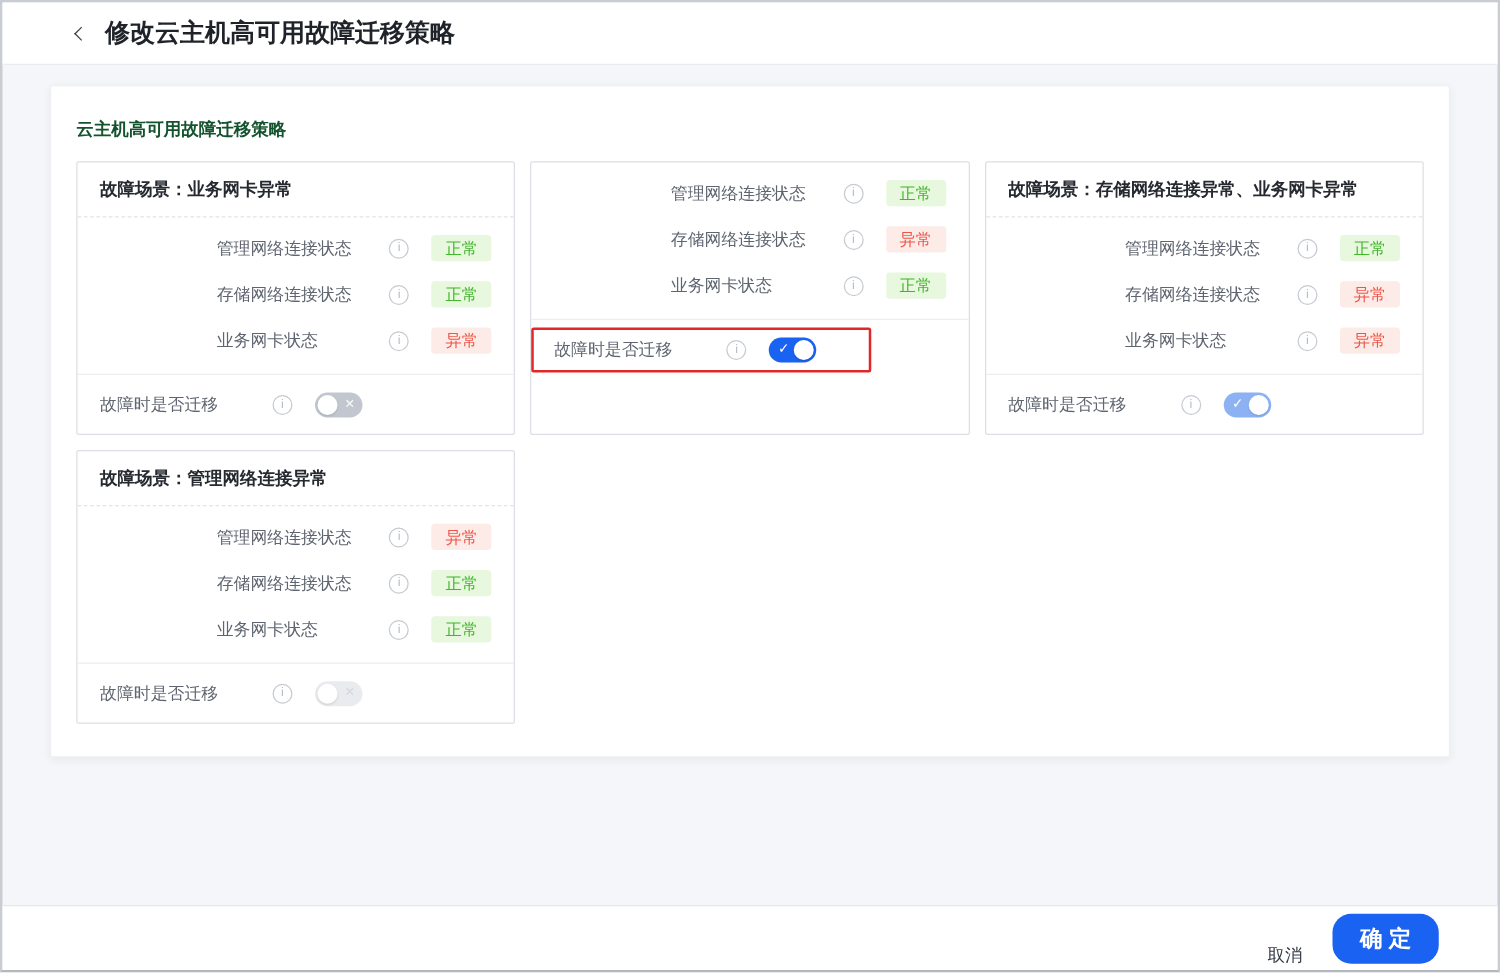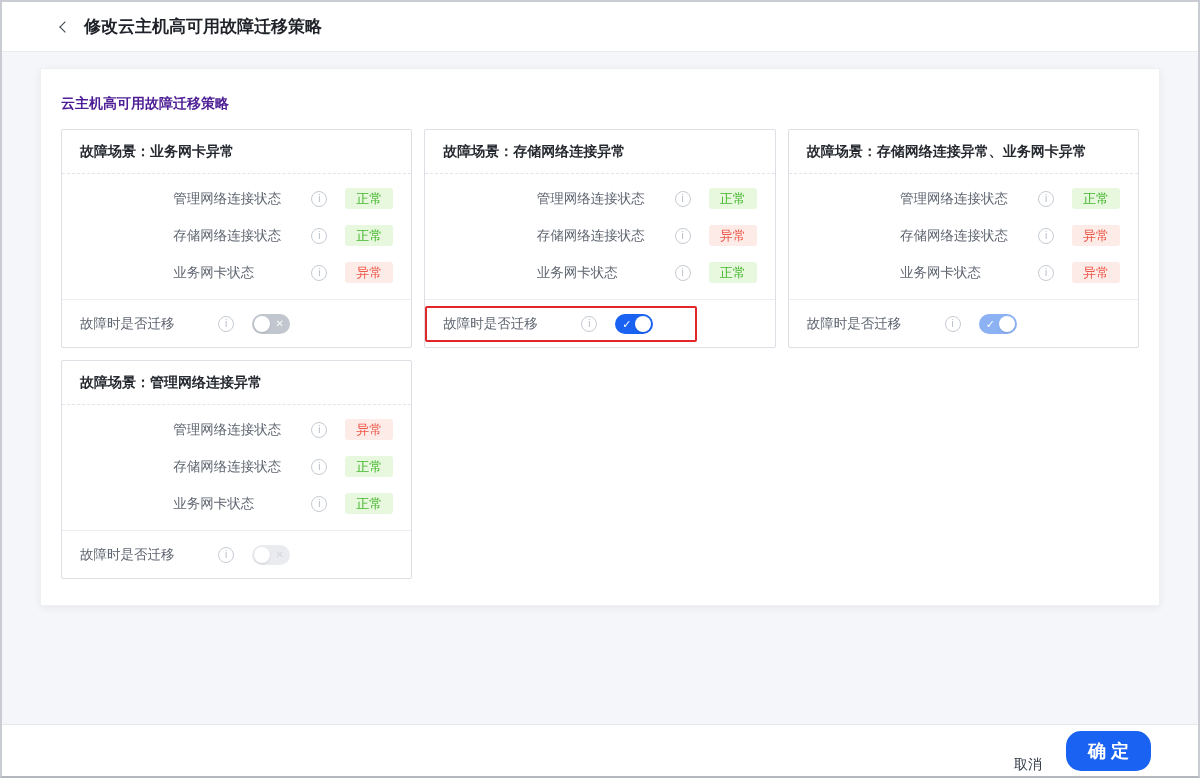--- a/index.html
+++ b/index.html
@@ -29,36 +29,36 @@
     cursor:pointer; display:flex; align-items:center; justify-content:center;
     margin-right:8px;
   }
   .chevron-left {
     width:8px; height:8px;
     border-left:1.6px solid #3a4048;
     border-bottom:1.6px solid #3a4048;
     transform:rotate(45deg);
     display:inline-block;
   }
-  .page-title { font-size:17px; font-weight:bold; color:#1f2329; }
+  .page-title { font-size:20px; font-weight:bold; color:#1f2329; }
 
   
   .main {
     flex:1 1 auto; overflow:hidden;
     padding:16px 38px 0 38px;
   }
   .card {
     background:#ffffff;
     border:1px solid #eef0f3;
     border-radius:2px;
     box-shadow:0 2px 8px rgba(31,41,55,0.06);
     padding:20px 20px 26px 20px;
   }
   .section-title {
-    font-size:14px; font-weight:bold; color:#4c1d95;
+    font-size:14px; font-weight:bold; color:#14532d;
     margin:6px 0 16px 0;
   }
   .grid {
     display:grid;
     grid-template-columns:1fr 1fr 1fr;
     gap:12px;
   }
   .panel {
     border:1px solid #dcdfe3;
     border-radius:2px;
@@ -206,23 +206,20 @@
               <span class="info-icon">i</span>
               <button class="toggle off">
                 <span class="mark">✕</span>
                 <span class="knob"></span>
               </button>
             </div>
           </div>
         </section>
 
         <section class="panel hl">
-          <div class="panel-head">
-            <h3 class="panel-title">故障场景：存储网络连接异常</h3>
-          </div>
           <div class="panel-body">
             <div class="status-row">
               <span class="row-label">管理网络连接状态</span>
               <span class="info-icon">i</span>
               <span class="badge ok">正常</span>
             </div>
             <div class="status-row">
               <span class="row-label">存储网络连接状态</span>
               <span class="info-icon">i</span>
               <span class="badge error">异常</span>

